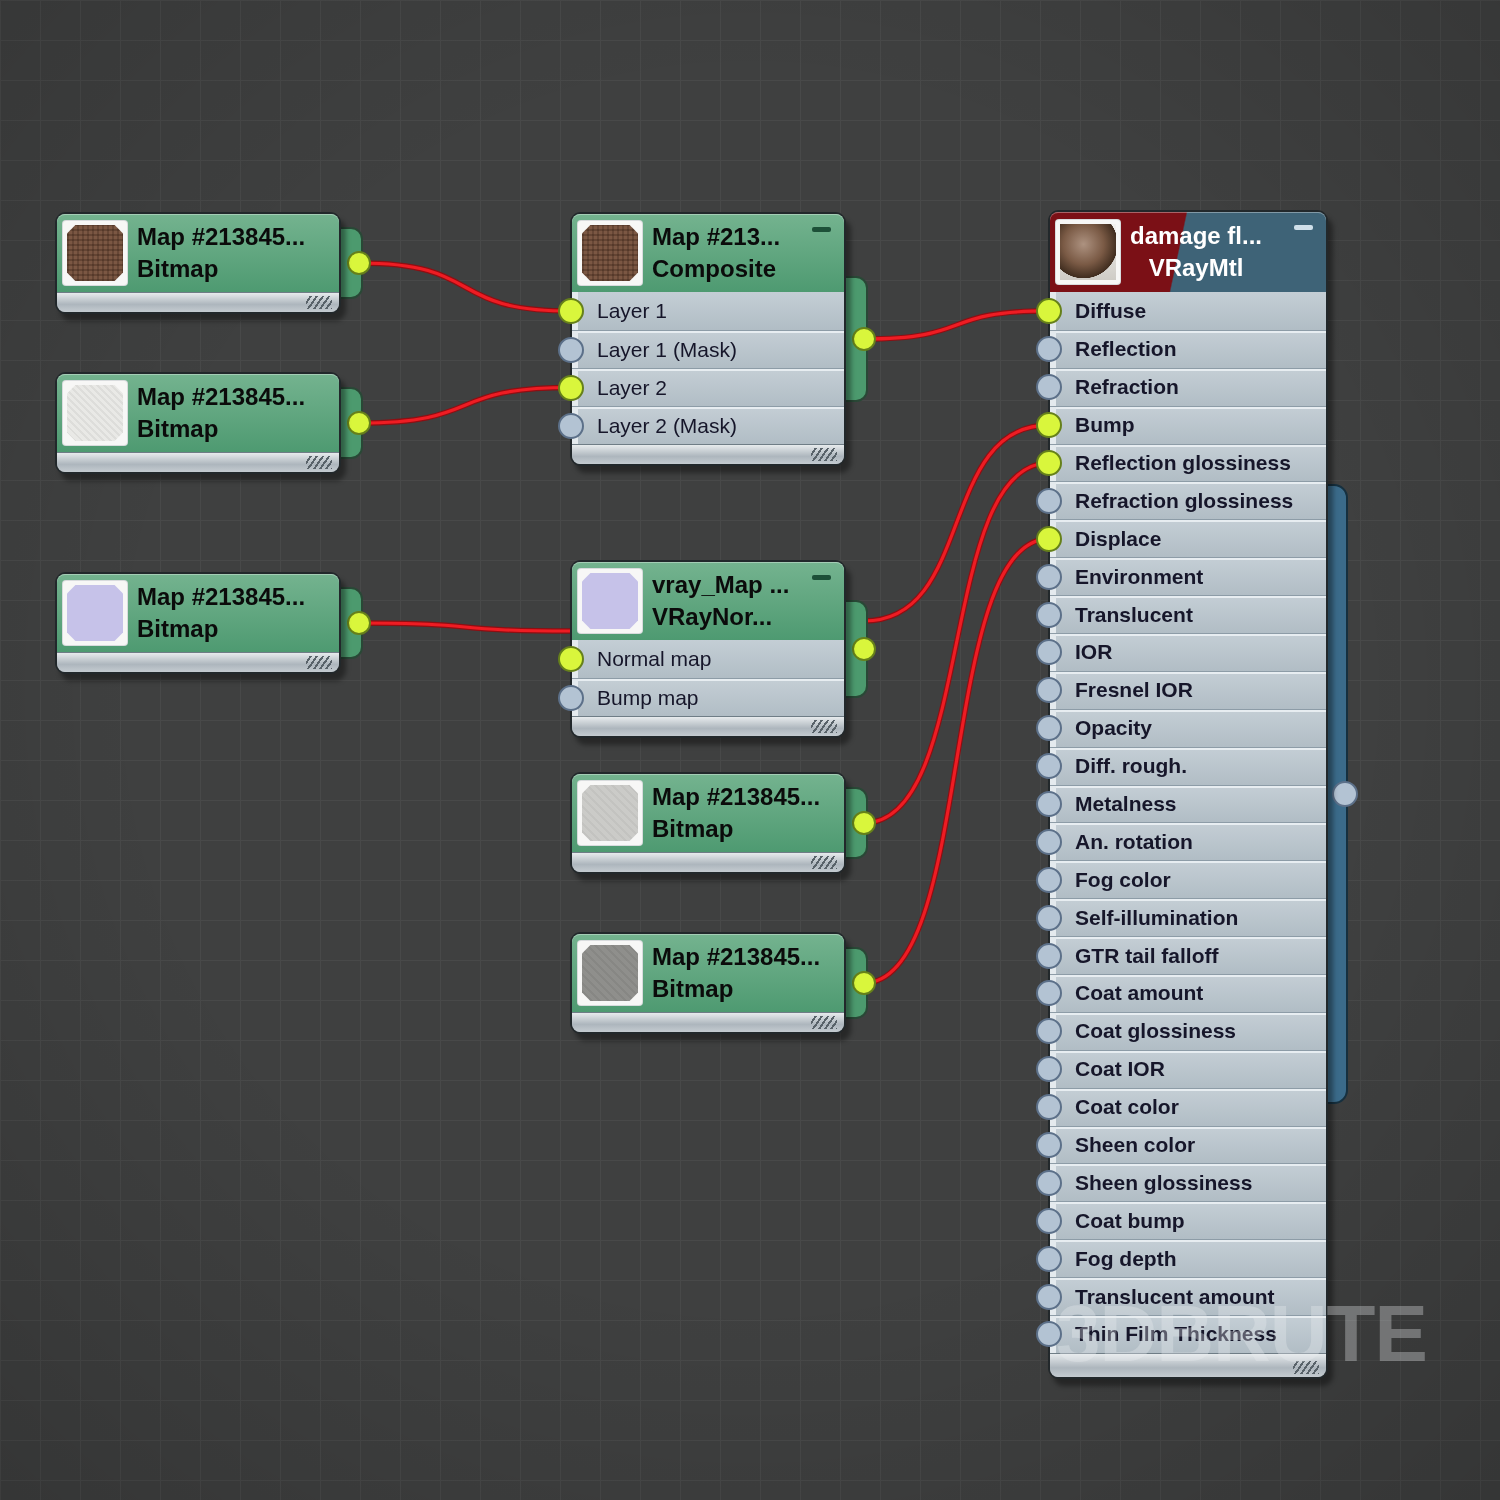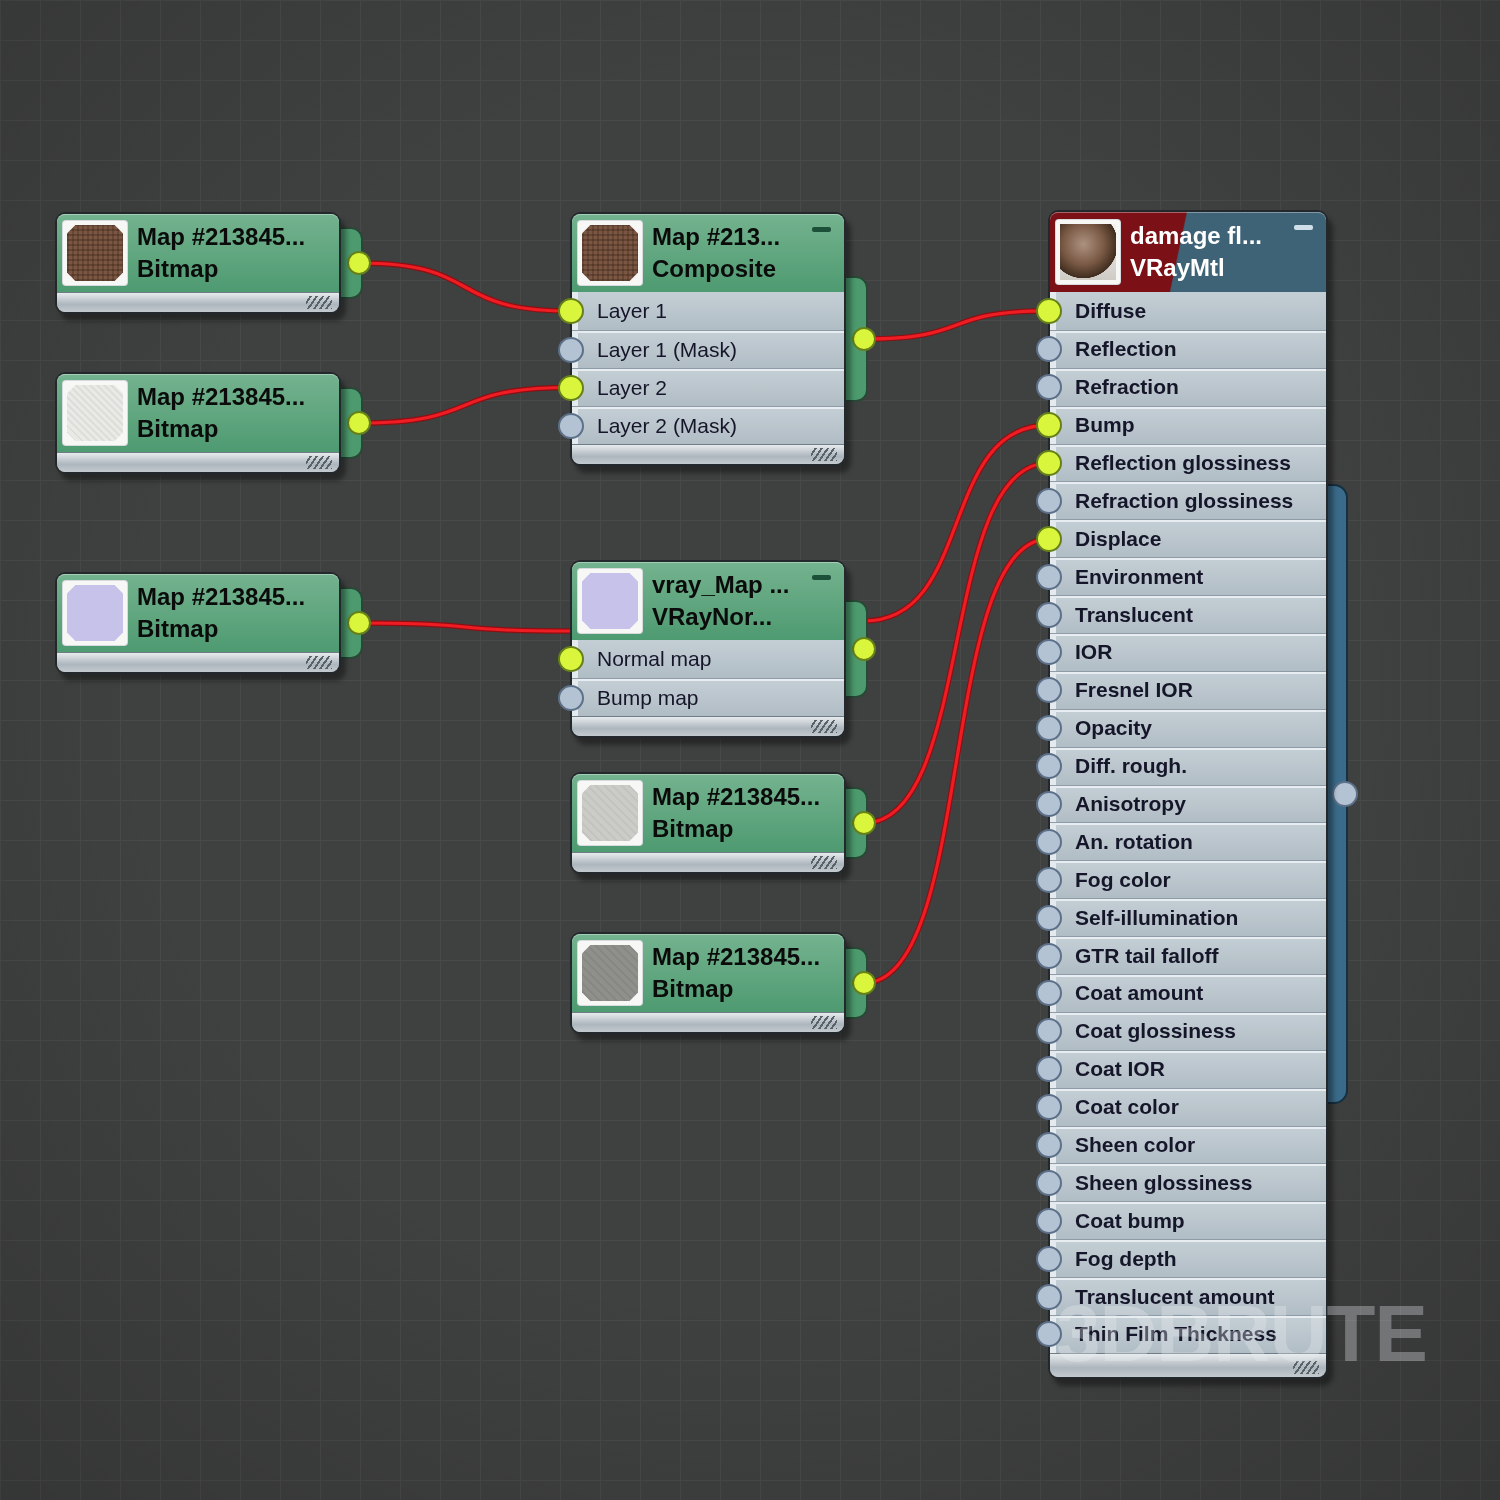--- a/index.html
+++ b/index.html
@@ -47,21 +47,21 @@
   .port.out{right:-11px;width:24px;height:24px;}
   .port.on{background:#d9f63c;border:2px solid #66801a;}
   .port.off{background:#b3c3d3;border:2px solid #5c7089;}
   .tab{position:absolute;z-index:0;right:-22px;top:50%;transform:translateY(-50%);width:46px;border-radius:12px;}
   .tab.green{background:#4c9a6e;border:2px solid #29483626;border:2px solid #294836;}
   .tab.blue{background:#3b6b8a;border:2px solid #16303f;right:-20px;width:44px;border-radius:14px;}
   .tab .port.out{right:-10px;}
   .tab.blue .port.out{width:26px;height:26px;right:-12px;}
   
   .node-mtl .head{background:linear-gradient(102deg,#7b1016 46.5%,#3e6377 47%);}
-  .node-mtl .titles{color:#ffffff;}
+  .node-mtl .titles{color:#ffffff;text-align:center;}
   .node-mtl .min{background:#cfdfe9;}
   .node-mtl .slot{height:37.9px;font-weight:bold;}
   .node-mtl .foot{height:24px;}
   #watermark{position:absolute;left:1056px;top:1288px;z-index:3;font-size:80px;font-weight:bold;
     letter-spacing:-1px;color:rgba(233,237,240,.33);pointer-events:none;white-space:nowrap;}
 </style>
 </head>
 <body>
 
 <div id="canvas">
@@ -315,21 +315,21 @@
         <div class="slot">
             <span class="port in off"></span>
             <span>Opacity</span>
           </div>
         <div class="slot">
             <span class="port in off"></span>
             <span>Diff. rough.</span>
           </div>
         <div class="slot">
             <span class="port in off"></span>
-            <span>Anisotropy</span>
+            <span>Metalness</span>
           </div>
         <div class="slot">
             <span class="port in off"></span>
             <span>An. rotation</span>
           </div>
         <div class="slot">
             <span class="port in off"></span>
             <span>Fog color</span>
           </div>
         <div class="slot">

